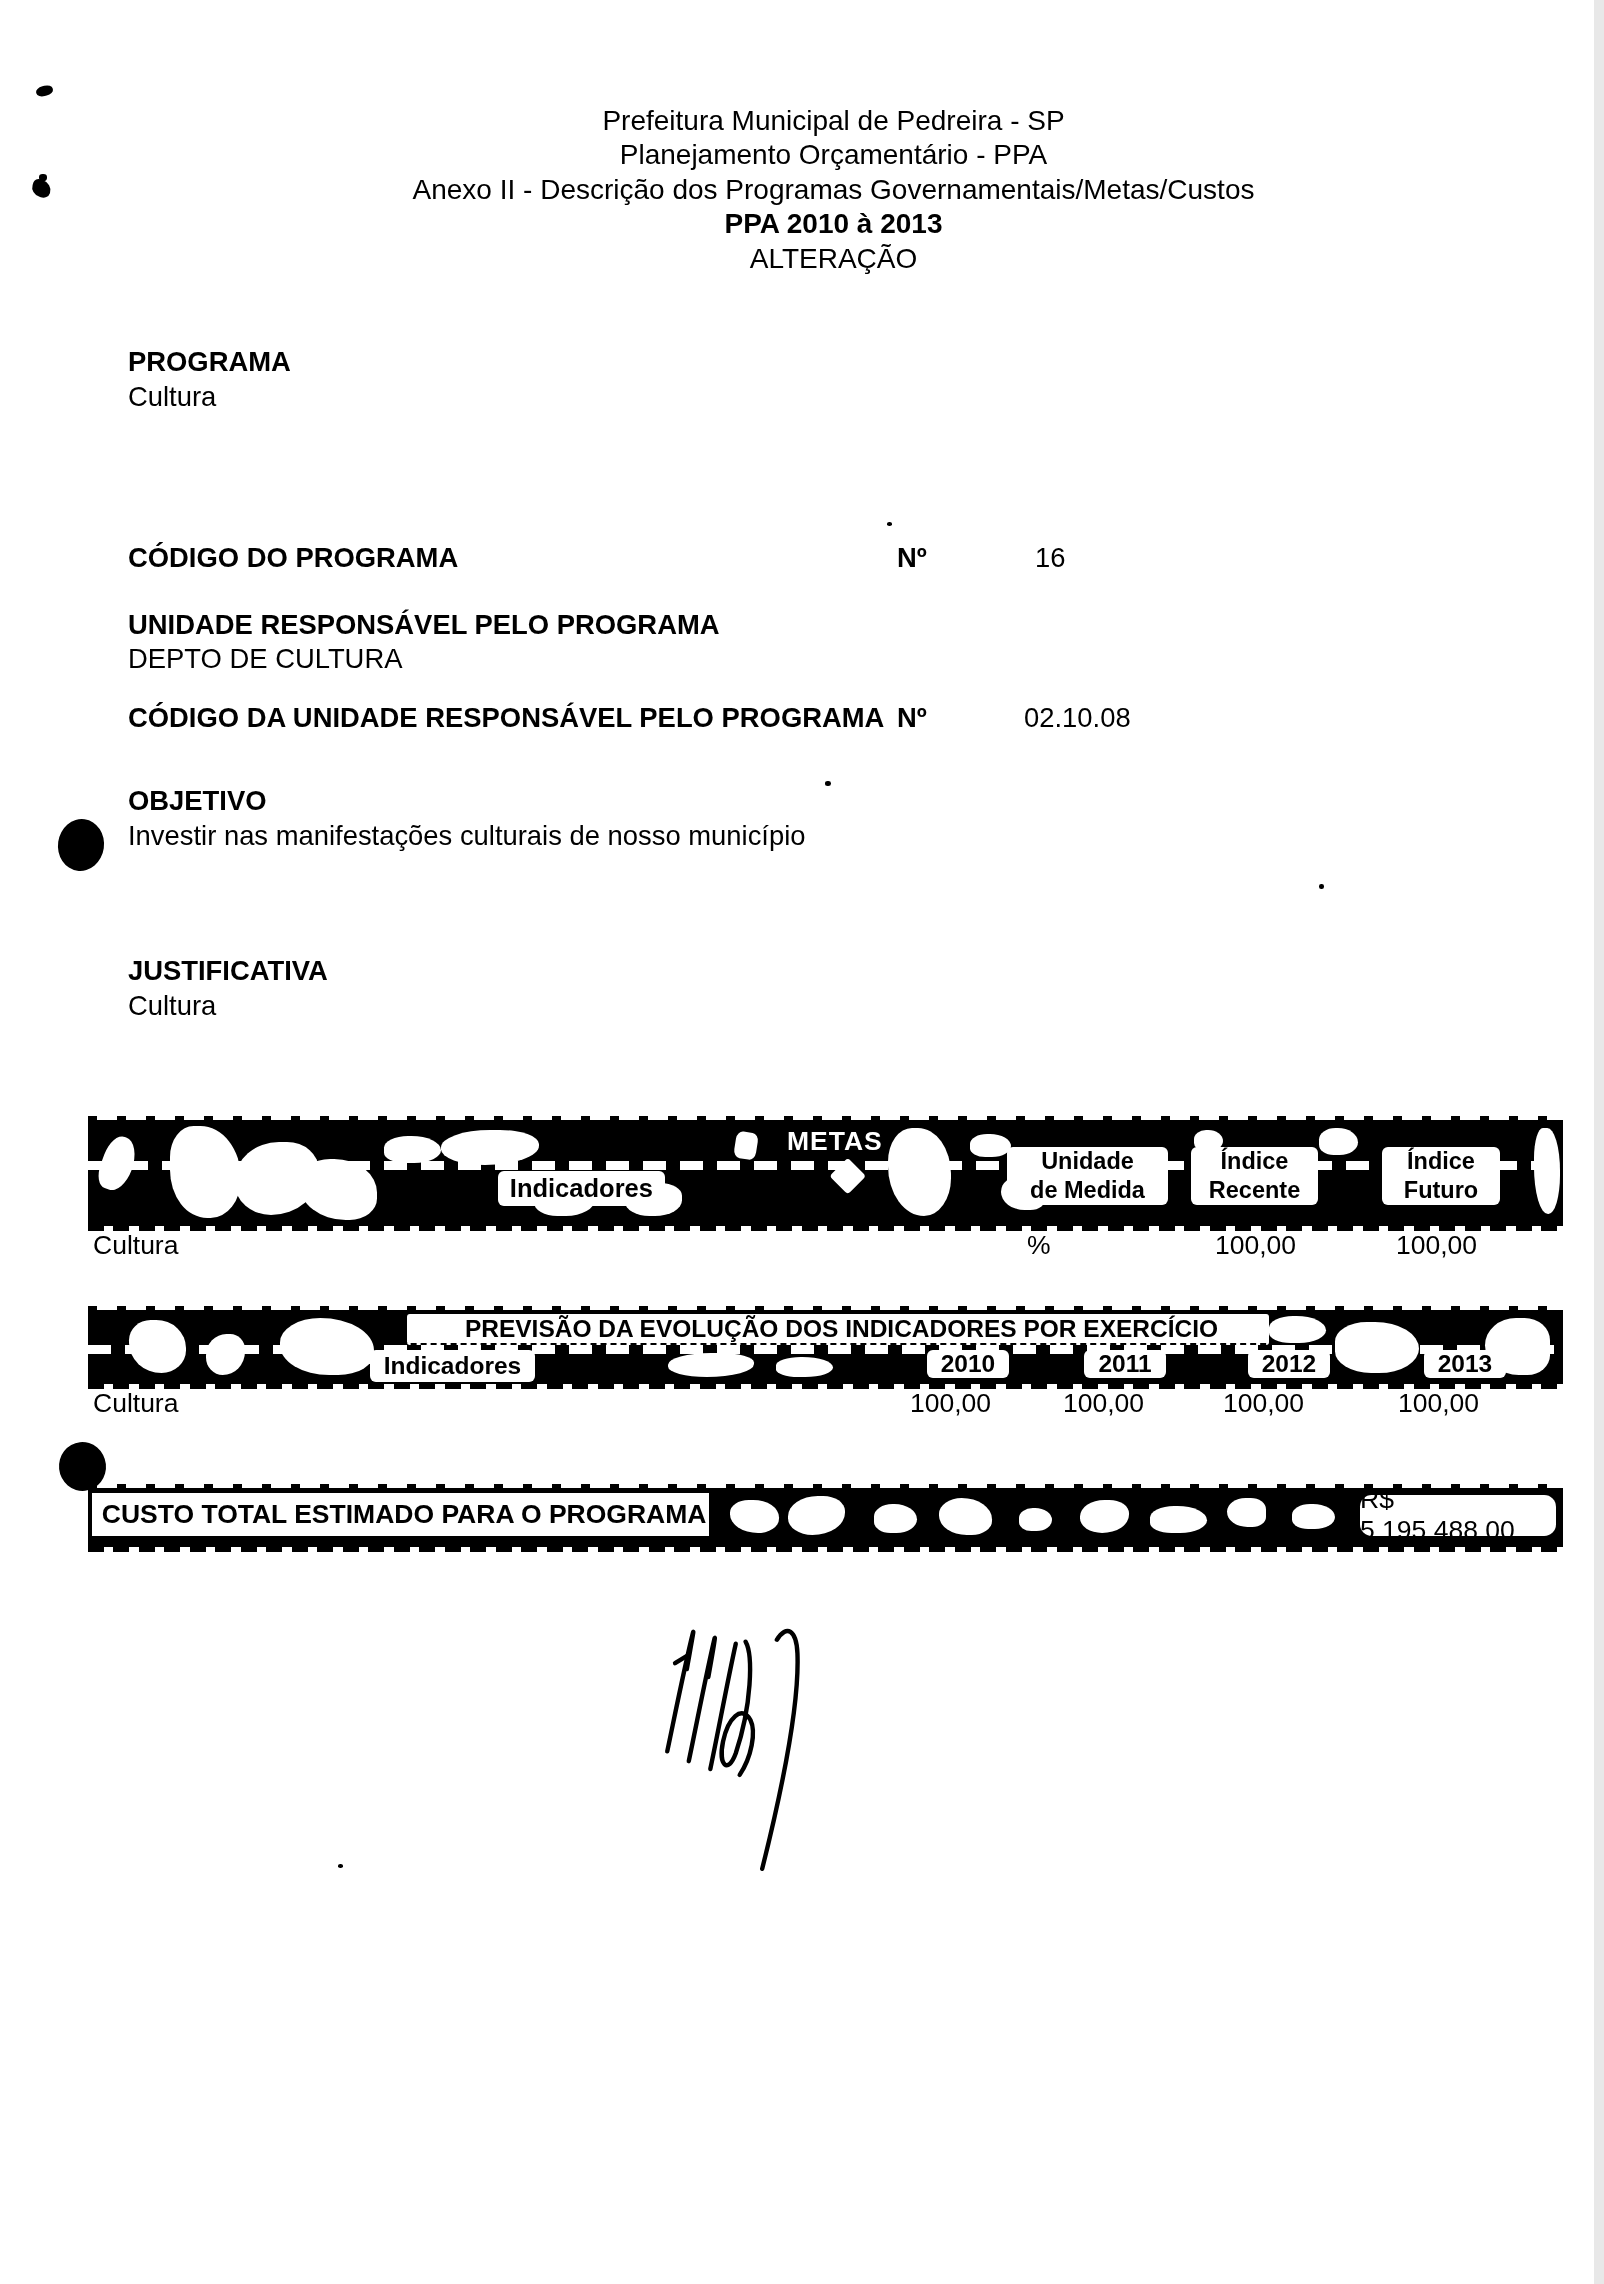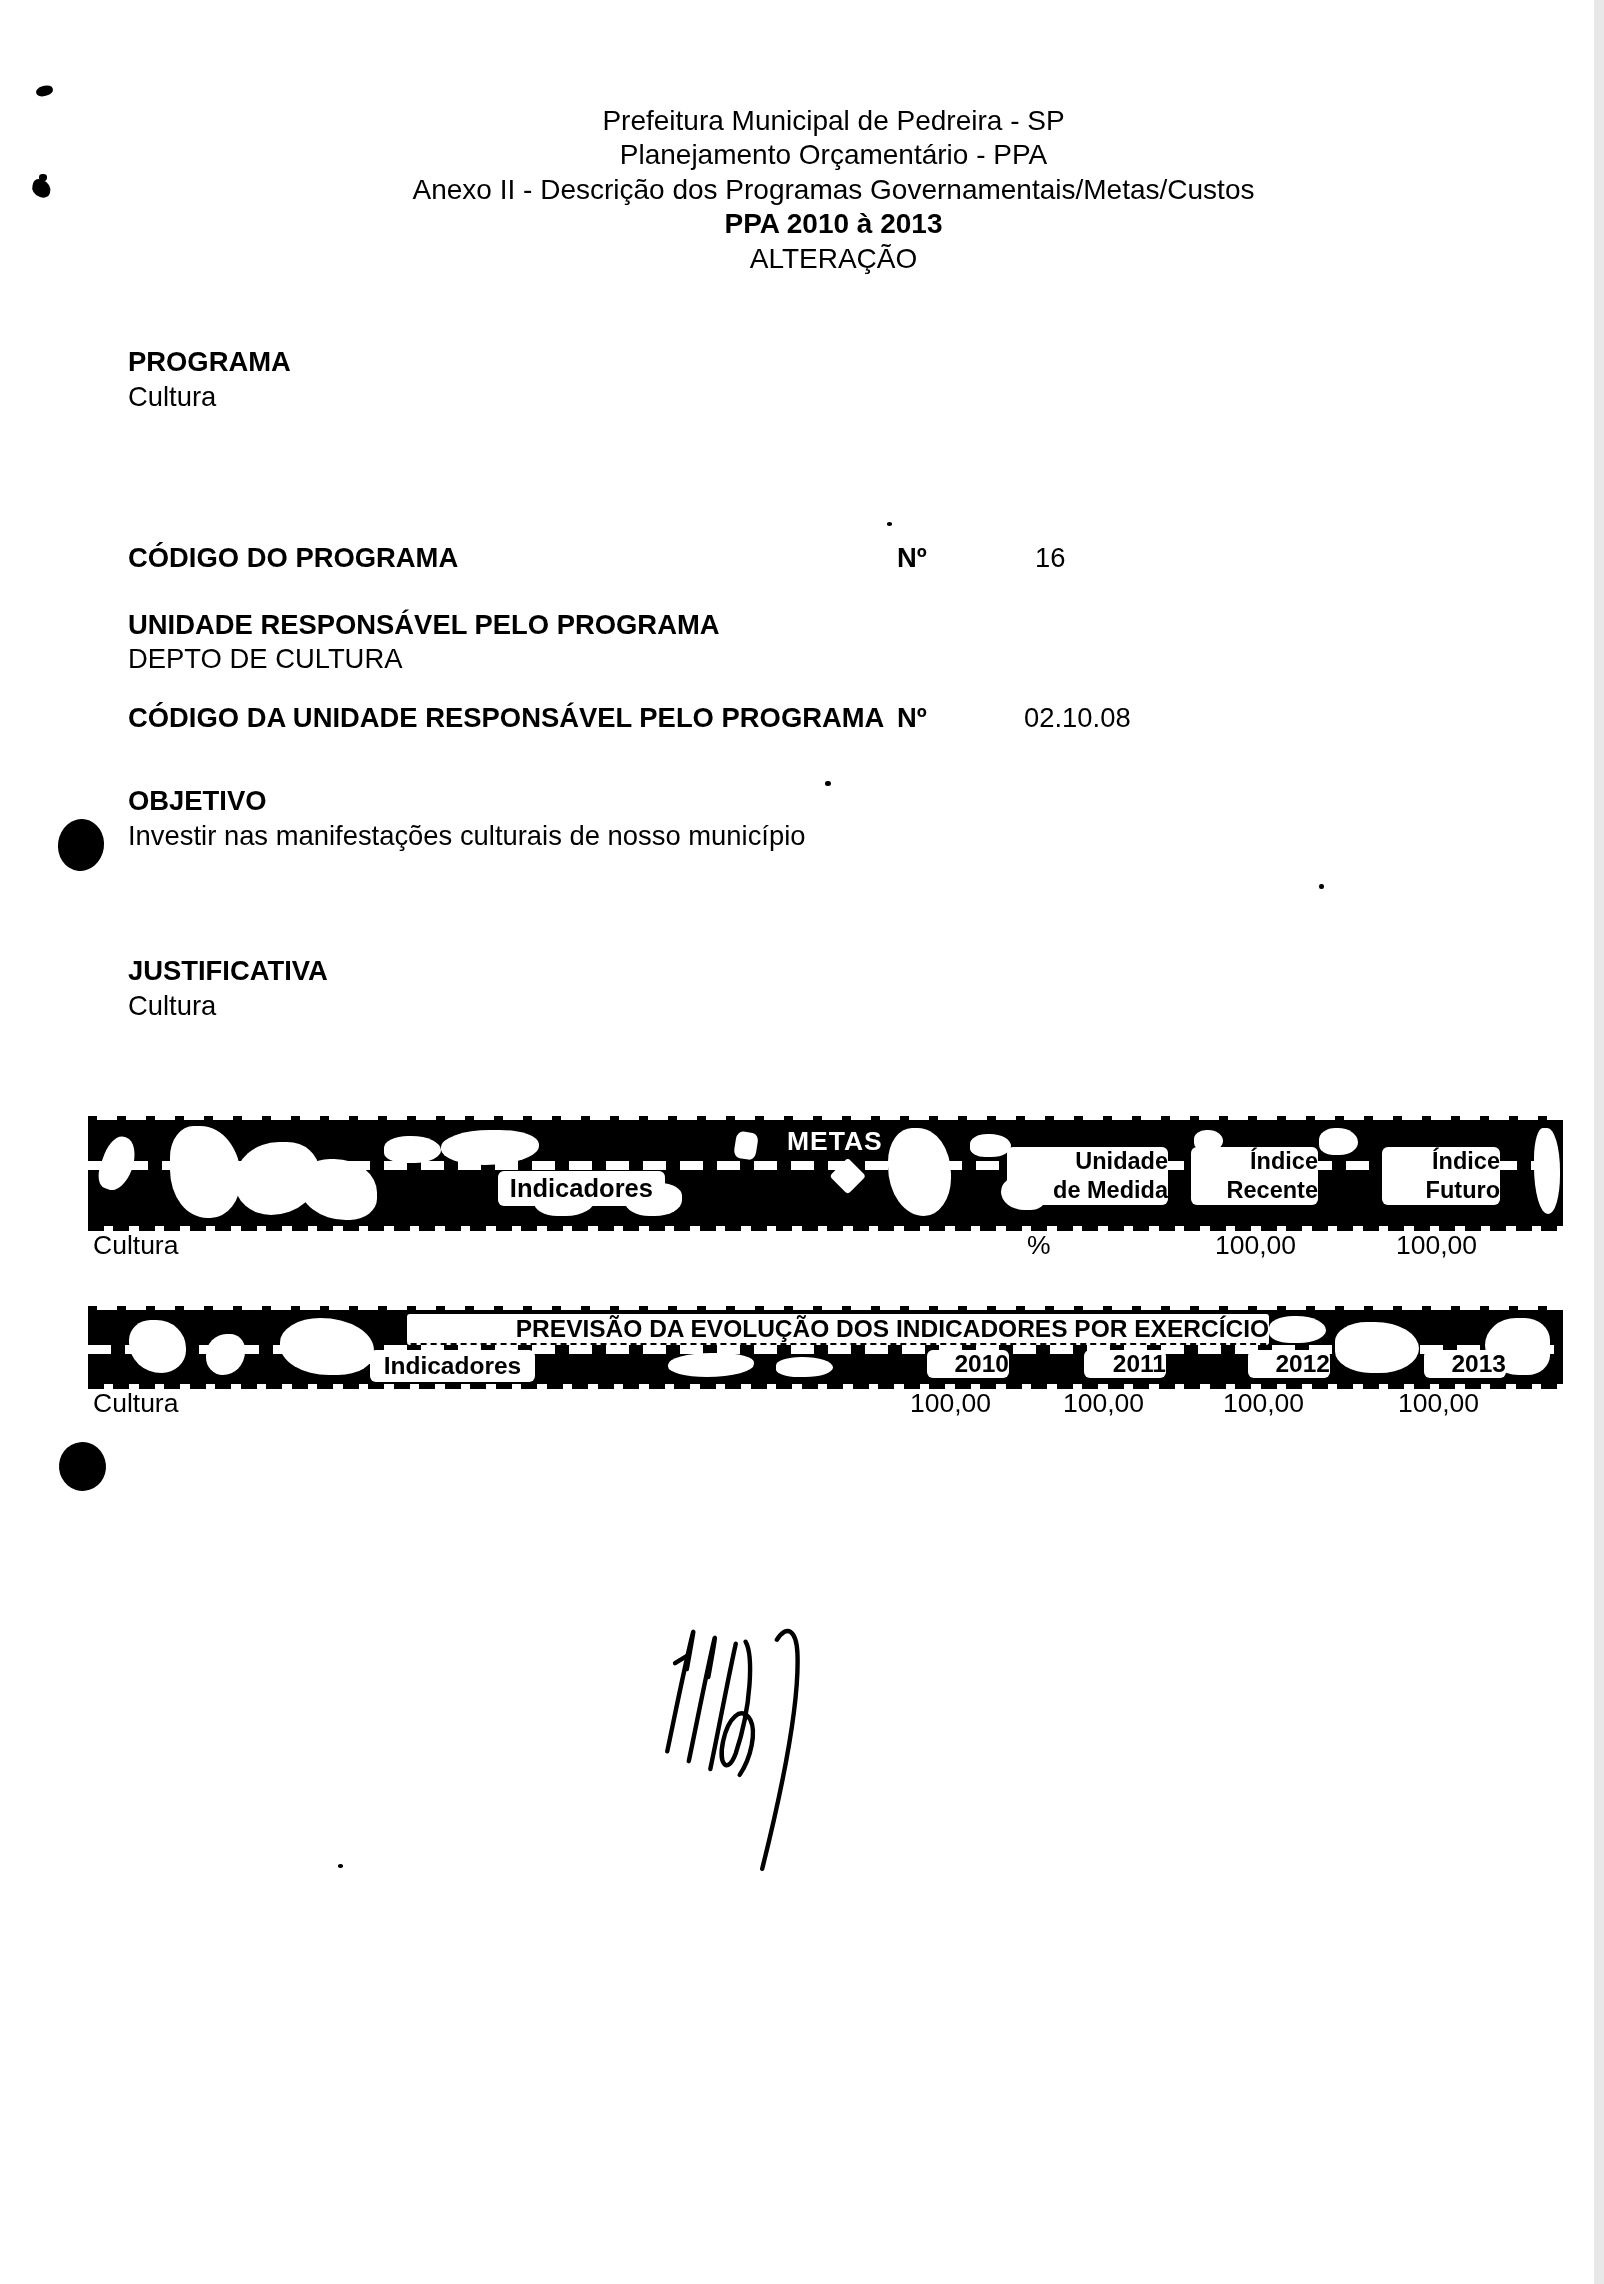--- a/index.html
+++ b/index.html
@@ -24,21 +24,21 @@
     background:repeating-linear-gradient(90deg,#000 0 15.7px,transparent 15.7px 25.5px);
   }
   .band:before{
     content:"";position:absolute;left:0;right:0;top:-3.9px;height:3.9px;
     background:repeating-linear-gradient(90deg,#000 0 8.8px,transparent 8.8px 29px);
   }
   .blob{position:absolute;background:#fff;border-radius:45% 55% 50% 40%;}
   .streak{position:absolute;height:8.8px;background:repeating-linear-gradient(90deg,#fff 0 23.5px,transparent 23.5px 37px);}
   .whitelabel{
     position:absolute;background:#fff;color:#000;font-weight:bold;
-    text-align:right;border-radius:5.9px;
+    text-align:center;border-radius:5.9px;
   }
   .bandtext-white{position:absolute;color:#fff;font-weight:bold;}
   .punch{position:absolute;background:#000;border-radius:50%;}
   .speck{position:absolute;background:#000;border-radius:45%;}
   .rightnum{position:absolute;}
   .costbox{
     position:absolute;background:#fff;border:2.9px solid #000;
     font-weight:bold;display:flex;align-items:center;
   }
   .costval{
@@ -156,20 +156,34 @@
   </div>
 
   <div>
     <div class="abs t27" style="left:93px;top:1389px;">Cultura</div>
     <div class="rightnum t27" style="left:910px;top:1389px;width:100px;">100,00</div>
     <div class="rightnum t27" style="left:1063px;top:1389px;width:100px;">100,00</div>
     <div class="rightnum t27" style="left:1223px;top:1389px;width:100px;">100,00</div>
     <div class="rightnum t27" style="left:1398px;top:1389px;width:100px;">100,00</div>
   </div>
 
+  <div class="band" style="top:1488px;height:59px;">
+    <div class="blob" style="left:642px;top:11.8px;width:49px;height:33px;border-radius:40% 55% 45% 60%;"></div>
+    <div class="blob" style="left:700px;top:7.8px;width:57px;height:39px;border-radius:55% 40% 60% 45%;"></div>
+    <div class="blob" style="left:786px;top:15.7px;width:43px;height:29px;"></div>
+    <div class="blob" style="left:851px;top:9.8px;width:53px;height:37px;border-radius:45% 60% 40% 55%;"></div>
+    <div class="blob" style="left:931px;top:19.6px;width:33px;height:23.5px;"></div>
+    <div class="blob" style="left:992px;top:11.8px;width:49px;height:33px;border-radius:50% 40% 55% 45%;"></div>
+    <div class="blob" style="left:1062px;top:17.6px;width:57px;height:27.4px;"></div>
+    <div class="blob" style="left:1139px;top:9.8px;width:39px;height:29px;border-radius:55% 45% 40% 60%;"></div>
+    <div class="blob" style="left:1204px;top:15.7px;width:43px;height:25.5px;"></div>
+
+    <div class="costbox" style="left:2px;top:2.9px;width:621px;height:47px;font-size:26.5px;padding-left:9.8px;box-sizing:border-box;">CUSTO TOTAL ESTIMADO PARA O PROGRAMA</div>
+    <div class="costval" style="left:1272px;top:6.9px;width:196px;height:41px;font-size:26.5px;padding-right:7.8px;box-sizing:border-box;">R$ 5.195.488,00</div>
+  </div>
 
   <svg class="abs" style="left:632px;top:1612px;" width="186" height="265" viewBox="0 0 190 270">
     <g fill="none" stroke="#000" stroke-width="4.5" stroke-linecap="round">
       <path d="M44,52 l13,-8"></path>
       <path d="M36,142 C44,104 54,54 62,22 C64,14 61,30 56,58"></path>
       <path d="M58,152 C66,114 76,62 84,28 C86,20 83,38 78,66"></path>
       <path d="M80,160 C88,122 98,68 106,32"></path>
       <path d="M116,30 C124,44 122,96 106,144 C98,166 88,156 93,132 C98,108 112,94 121,110 C127,122 122,148 110,166"></path>
       <path d="M148,28 C158,12 168,18 169,42 C171,92 154,178 133,262"></path>
     </g>

